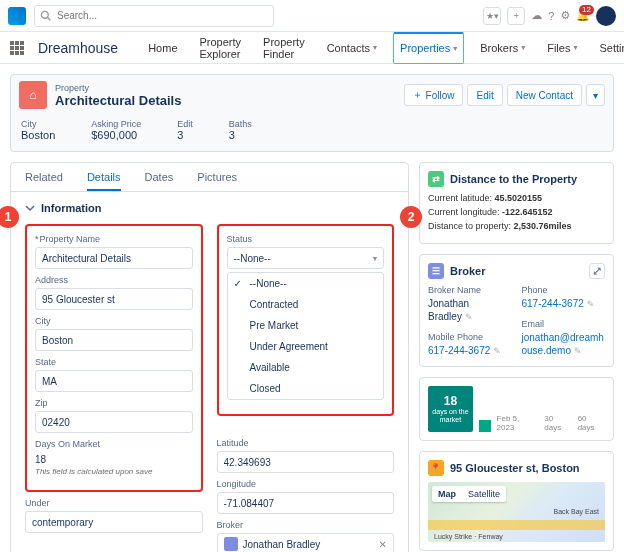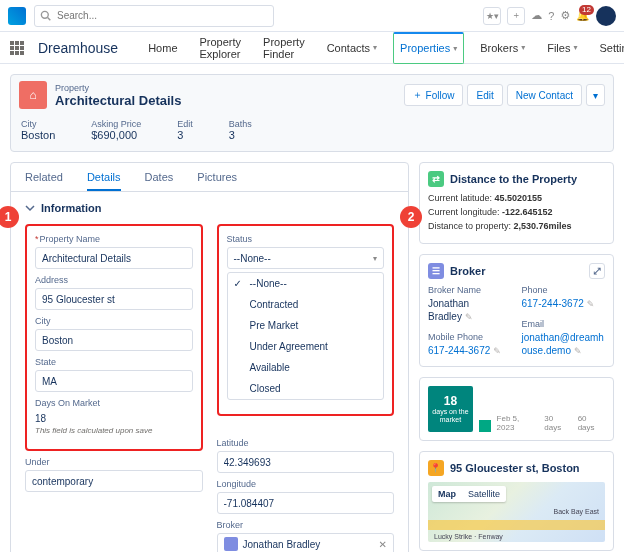--- a/index.html
+++ b/index.html
@@ -204,20 +204,21 @@
     <div class="form-area">
       <div class="numcircle num1">1</div>
       <div class="numcircle num2">2</div>
       <div class="cols">
         <div class="col">
           <div class="redbox">
             <div class="fld"><label class="fld-label req">Property Name</label><input class="fld-input" value="Architectural Details" style=""></div>
             <div class="fld"><label class="fld-label">Address</label><input class="fld-input" value="95 Gloucester st" style=""></div>
             <div class="fld"><label class="fld-label">City</label><input class="fld-input" value="Boston" style=""></div>
             <div class="fld"><label class="fld-label">State</label><input class="fld-input" value="MA" style=""></div>
+            <div class="fld"><label class="fld-label">Zip</label><input class="fld-input" value="02420" style=""></div>
             <div class="fld">
                 <label class="fld-label">Days On Market</label>
                 <div class="fld-static">18</div>
                 <div class="fld-note">This field is calculated upon save</div>
               </div>
           </div>
           <div class="fld" style="margin-top:6px"><label class="fld-label">Under</label><input class="fld-input" value="contemporary" style=""></div>
         </div>
         <div class="col">
           <div class="redbox">

